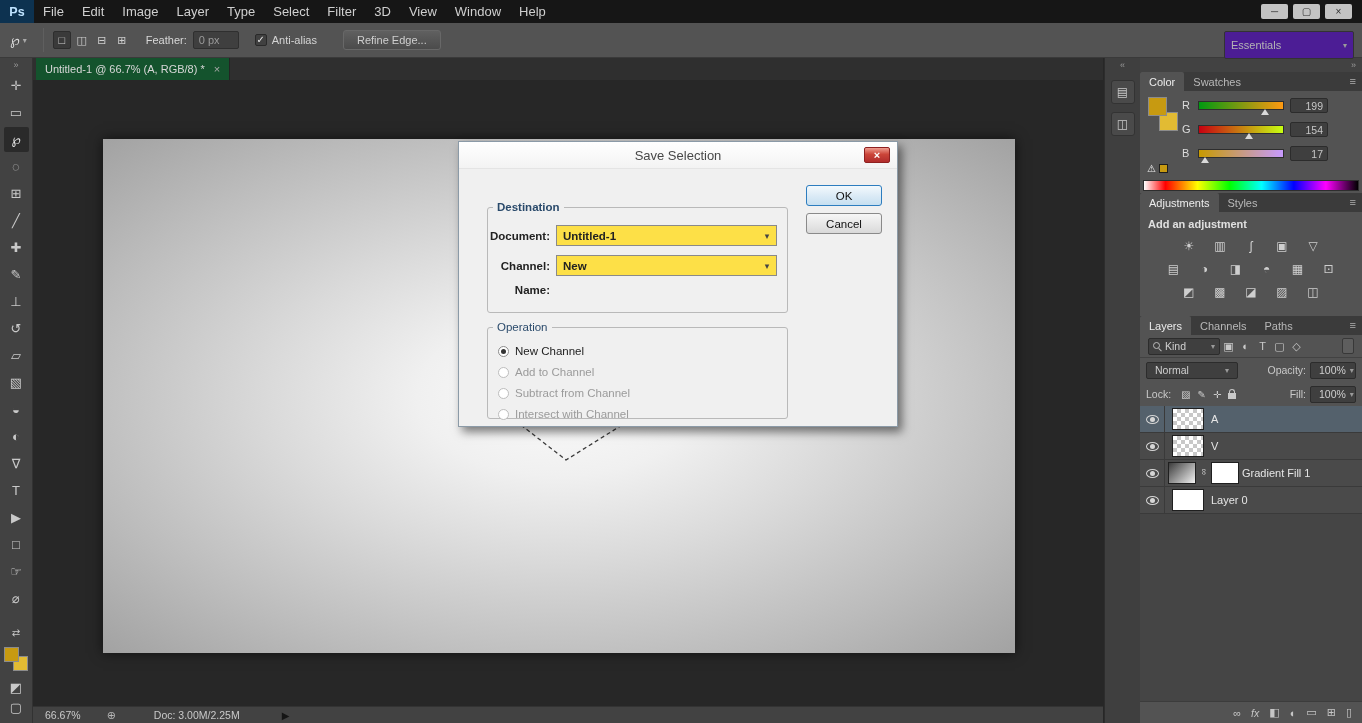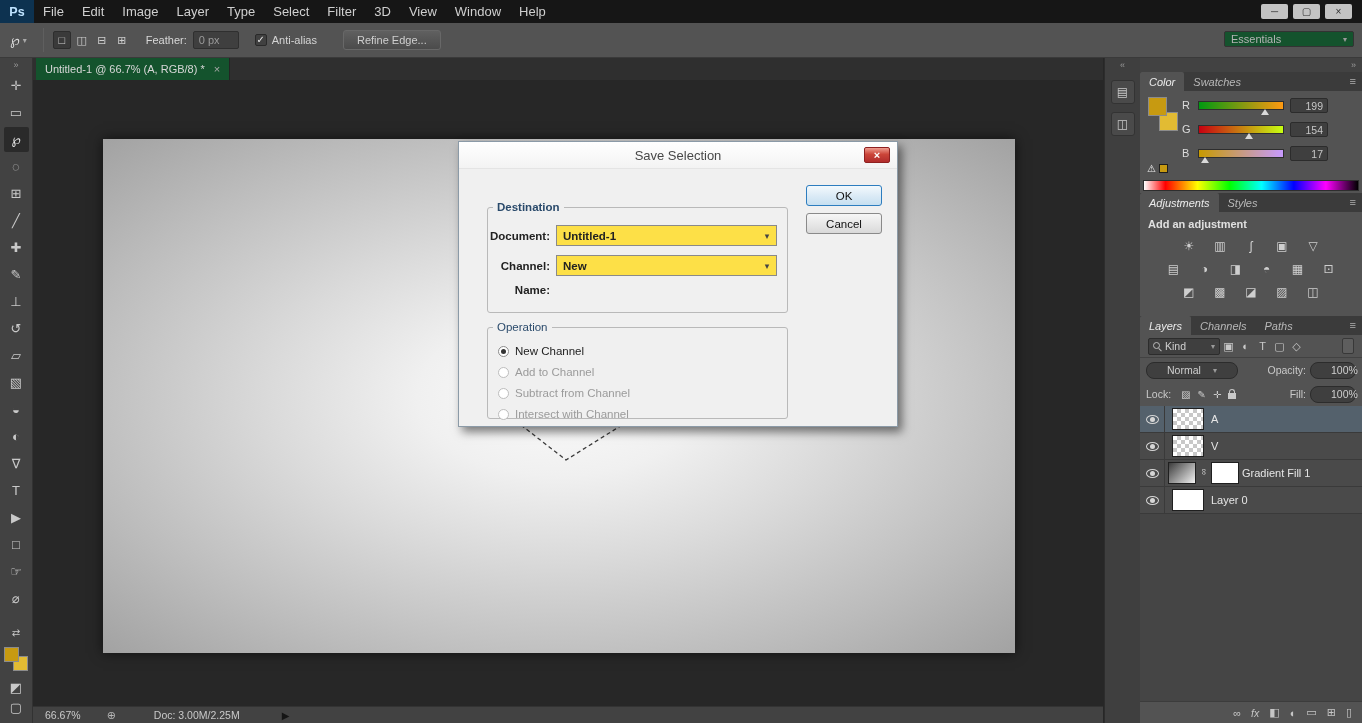--- a/index.html
+++ b/index.html
@@ -26,21 +26,21 @@
   .modebtn { width:18px; height:18px; display:flex; align-items:center; justify-content:center;
              color:#cfcfcf; font-size:11px; border-radius:2px; margin:0 1px; }
   .modebtn.active { background:#3a3a3a; border:1px solid #2d2d2d; }
   .ob-label { margin-left:14px; margin-right:6px; color:#d8d8d8; }
   .ob-input { width:46px; height:18px; background:#3f3f3f; border:1px solid #2f2f2f; border-radius:2px;
               color:#9b9b9b; font-size:11px; padding-left:5px; display:flex; align-items:center; }
   .ob-check { width:12px; height:12px; background:#404040; border:1px solid #292929; border-radius:2px;
               color:#e8e8e8; font-size:10px; line-height:10px; text-align:center; margin:0 5px 0 16px; }
   .ob-btn { margin-left:26px; padding:3px 13px; border:1px solid #686868; border-radius:3px;
             background:linear-gradient(#606060,#4b4b4b); color:#cfcfcf; font-size:11px; }
-  .workspace { position:absolute; right:8px; top:8px; width:130px; height:16px; background:#14532d;
+  .workspace { position:absolute; right:8px; top:8px; width:130px; height:28px; background:#4c1d95;
                border:1px solid #333; border-radius:2px; color:#b5b5b5; font-size:11px;
                display:flex; align-items:center; justify-content:space-between; padding:0 6px; }
 
   
   .main { position:absolute; left:0; top:58px; right:0; bottom:0; }
 
   
   .toolbar { position:absolute; left:0; top:0; width:33px; bottom:0; background:#424242;
              border-right:1px solid #323232; display:flex; flex-direction:column; align-items:center; }
   .tb-collapse { height:14px; color:#9a9a9a; font-size:9px; padding-top:2px; }
@@ -74,21 +74,21 @@
                border-left:1px solid #2d2d2d; display:flex; flex-direction:column; align-items:center; }
   .ds-collapse { height:14px; color:#9a9a9a; font-size:9px; padding-top:2px; }
   .dockbtn { width:24px; height:24px; margin-top:8px; background:#4a4a4a; border:1px solid #333;
              border-radius:3px; color:#c9c9c9; font-size:12px; display:flex; align-items:center; justify-content:center; }
 
   
   .panels { position:absolute; left:1140px; top:0; width:222px; bottom:0; background:#535353;
             display:flex; flex-direction:column; }
   .rp-top { height:14px; background:#424242; color:#9a9a9a; font-size:9px; text-align:right; padding:2px 6px 0 0; }
   .ptabs { height:19px; background:#3b3b3b; display:flex; align-items:flex-end; position:relative; flex:none; }
-  .ptab { height:19px; padding:0 9px; font-size:11px; color:#b8b8b8; display:flex; align-items:center;font-style:italic; }
+  .ptab { height:19px; padding:0 9px; font-size:11px; color:#b8b8b8; display:flex; align-items:center; }
   .ptab.active { background:#535353; color:#ececec; border-radius:2px 2px 0 0; }
   .pmenu { position:absolute; right:6px; top:3px; color:#b0b0b0; font-size:11px; }
 
   .color-body { height:102px; position:relative; background:#535353; flex:none; }
   .cswatch { position:absolute; left:8px; top:6px; width:30px; height:34px; }
   .crow { position:absolute; left:42px; display:flex; align-items:center; height:14px; }
   .crow .cl { width:12px; font-size:11px; color:#dcdcdc; }
   .ctrack { position:relative; width:86px; height:9px; border:1px solid #2e2e2e; margin:0 6px 0 4px; }
   .chandle { position:absolute; bottom:-6px; width:0; height:0; transform:translateX(-50%);
              border-left:4px solid transparent; border-right:4px solid transparent; border-bottom:6px solid #dadada; }
@@ -112,21 +112,21 @@
   .kindbox .dd { margin-left:auto; font-size:8px; color:#9a9a9a; }
   .mag { position:relative; width:9px; height:9px; margin-right:3px; flex:none; }
   .mag::before { content:""; position:absolute; top:0; left:0; width:5px; height:5px; border:1px solid #bbb; border-radius:50%; }
   .mag::after { content:""; position:absolute; left:6px; top:6px; width:4px; height:1px; background:#bbb; transform:rotate(45deg); transform-origin:0 0; }
   .ficon { width:17px; text-align:center; color:#c9c9c9; font-size:11px; }
   .ftoggle { margin-left:auto; width:12px; height:16px; background:#5e5e5e; border:1px solid #383838; border-radius:2px; }
 
   .lblend, .llock { height:24px; display:flex; align-items:center; padding:0 6px; background:#535353;
                     justify-content:space-between; flex:none; }
   .combo { display:flex; justify-content:space-between; align-items:center; background:#3f3f3f;
-           border:1px solid #2c2c2c; border-radius:8px; color:#cfcfcf; font-size:10.5px; padding:0 20px; height:17px; }
+           border:1px solid #2c2c2c; border-radius:2px; color:#cfcfcf; font-size:10.5px; padding:0 8px; height:17px; }
   .combo .dd { font-size:8px; color:#9a9a9a; margin-left:4px; }
   .rgroup { display:flex; align-items:center; gap:4px; }
   .plabel { font-size:10.5px; color:#c9c9c9; }
   .lockicons { display:flex; align-items:center; gap:7px; margin-left:6px; color:#c9c9c9; font-size:10px; }
   .lockglyph { position:relative; width:8px; height:6px; background:#c9c9c9; margin-top:4px; }
   .lockglyph::before { content:""; position:absolute; top:-4px; left:1px; width:4px; height:4px;
                        border:1px solid #c9c9c9; border-bottom:none; border-radius:3px 3px 0 0; }
 
   .llist { background:#454545; flex:none; }
   .lrow { height:27px; display:flex; align-items:center; border-bottom:1px solid #3a3a3a; background:#4a4a4a; }

